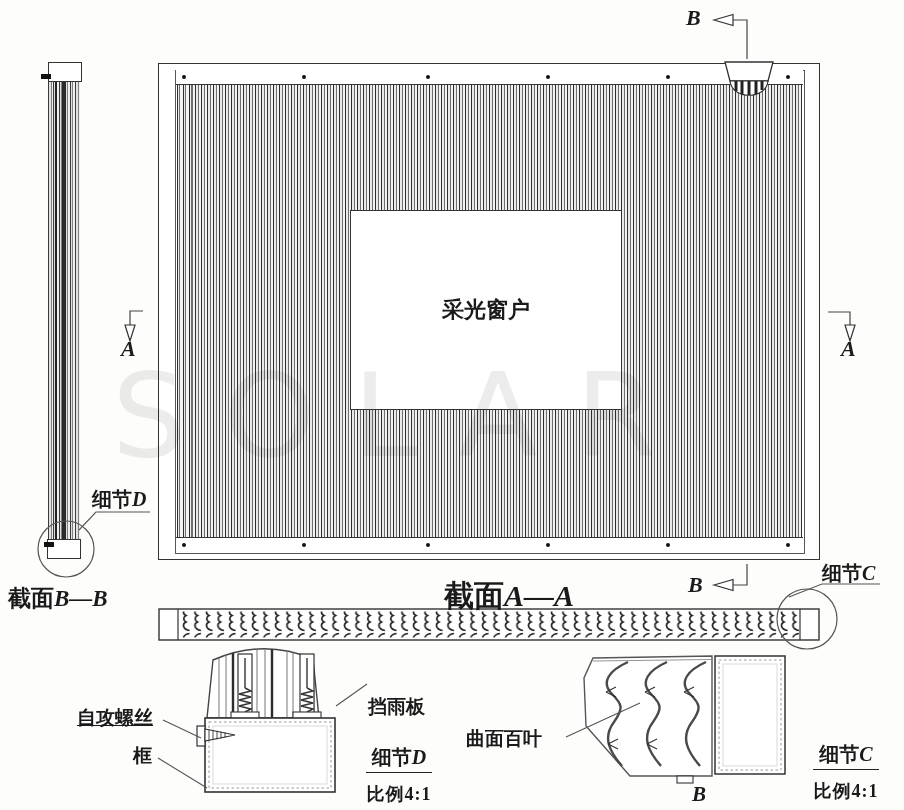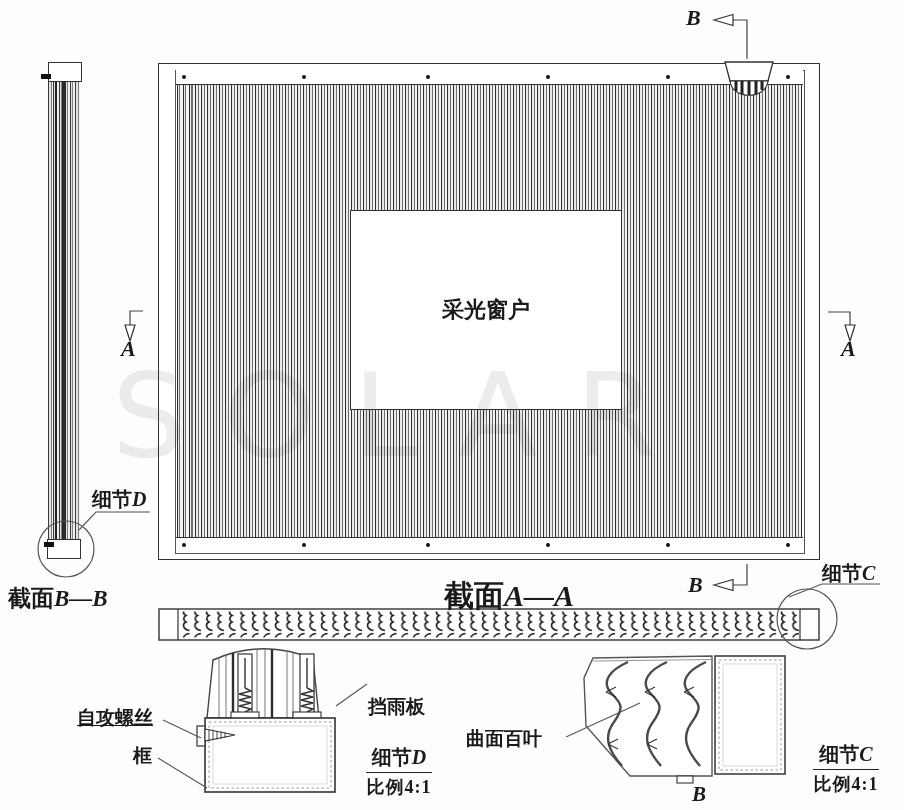--- a/index.html
+++ b/index.html
@@ -40,21 +40,21 @@
   .lp-cap.bottom{left:47px;top:539px;}
   .lp-tab{width:10px;height:5px;background:#111;}
   
   .lbl{font-weight:bold;font-size:19px;white-space:nowrap;}
   .letter{font-style:italic;font-weight:bold;}
   .marker{font-style:italic;font-weight:bold;font-size:22px;}
   .sec-title{font-weight:bold;font-size:23px;white-space:nowrap;}
   .callout{font-weight:bold;font-size:20px;white-space:nowrap;}
   .dtitle{text-align:center;}
   .dtitle .t{display:inline-block;font-weight:bold;font-size:20px;padding:0 6px 1px 6px;border-bottom:1.6px solid #222;}
-  .dtitle .s{display:block;font-weight:bold;font-size:18px;margin-top:2px;letter-spacing:1px;}
+  .dtitle .s{display:block;font-weight:bold;font-size:18px;margin-top:9px;letter-spacing:1px;}
   
   .watermark{left:112px;top:348px;font-family:"DejaVu Sans","Liberation Sans",sans-serif;
     font-size:116px;letter-spacing:38px;color:rgba(40,40,40,0.09);font-weight:500;z-index:30;
     pointer-events:none;}
   svg{display:block;}
   .overlay{left:0;top:0;z-index:40;pointer-events:none;}
 </style>
 </head>
 <body>
 

